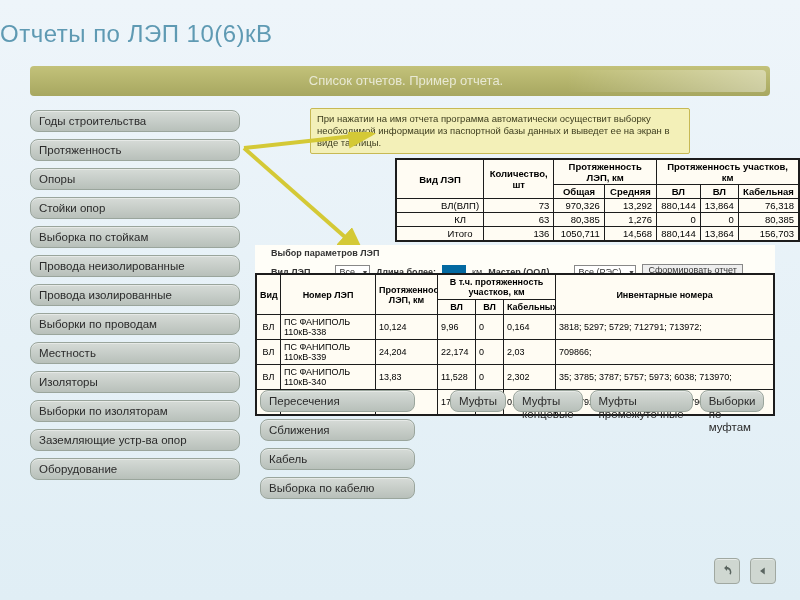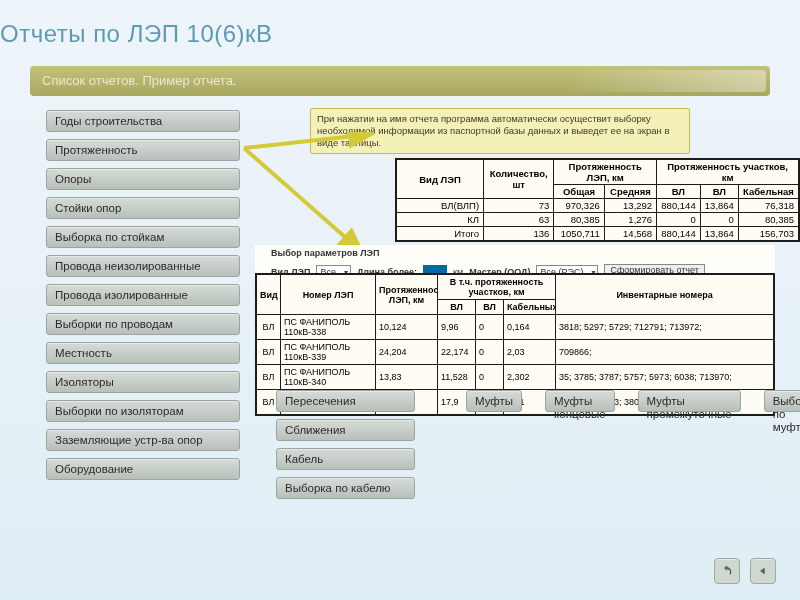--- a/index.html
+++ b/index.html
@@ -10,69 +10,68 @@
     position: relative; overflow: hidden;
   }
   .title {
     text-align: left; color: #5f9ab3; font-size: 24px;
     font-weight: 400; padding-top: 20px; letter-spacing: 0.5px;
   }
   .header-bar {
     margin: 18px 30px 0 30px; height: 30px;
     background: linear-gradient(180deg,#c3c27a 0%,#a7a760 100%);
     border-radius: 4px; color:#e8e9d4; font-size:13px;
-    line-height:30px; padding-left:12px; position:relative;
+    line-height:30px; padding-left:12px; position:relative;text-align:center;
   }
   .header-bar::after{
     content:""; position:absolute; right:4px; top:4px; bottom:4px; width:200px;
     background:linear-gradient(90deg, rgba(255,255,255,0) 0%, rgba(255,255,255,0.4) 100%);
     border-radius:4px;
   }
   .main { position:relative; margin-top:14px; }
   .sidebar {
     position:absolute; left:30px; top:0; width:210px;
     display:flex; flex-direction:column; gap:7px;
   }
   .btn {
     background:linear-gradient(180deg,#d6dbd7 0%,#b8c0ba 100%);
-    border:1px solid #9aa59c; border-radius:3px;
+    border:1px solid #9aa59c; border-radius:8px;
     font-size:11.5px; color:#2b2b2b; padding:4px 8px;
     text-align:left; cursor:pointer; height:22px; line-height:13px;
     box-shadow: inset 0 1px 0 rgba(255,255,255,0.4);
-    margin-left: 16px;
   }
   .callout {
     position:absolute; left:310px; top:-2px; width:380px;
     background:#f3f0b8; border:1px solid #c7b954;
     font-size:9.5px; color:#3d3d1e; padding:4px 6px;
     border-radius:2px; line-height:1.25;
   }
   
   .arrow { position:absolute; }
   .arrow svg { display:block; }
   
   .table-wrap-top {
     position:absolute; left:395px; top:48px;
     background:#fffcf3; border:1px solid #1c1c1c;
   }
   .t1 { border-collapse:collapse; font-size:9.5px; }
   .t1 th,.t1 td{ border:1px solid #1c1c1c; padding:1px 4px; text-align:center; }
   .t1 th{ font-weight:bold; background:#fffcf3; }
-  .t1 td.left{ text-align:right;padding-left:44px; }
+  .t1 td.left{ text-align:center;padding-left:44px; }
   .t1 td.right{ text-align:right; }
   
   .form-row {
     position:absolute; left:255px; top:135px; width:520px;
     font-size:9px; color:#333; background:#fffef8; padding:3px 16px;
     display:flex; gap:6px; align-items:center; flex-wrap:wrap;
   }
   .form-row .lbl{ font-weight:bold; white-space:nowrap; }
   .form-row .sel {
     border:1px solid #888; background:#fff; font-size:9px;
-    padding:0 14px 0 3px; position:relative; display:inline-block; height:14px; line-height:13px;
+    padding:0 14px 0 3px; position:relative; display:inline-block; height:14px; line-height:13px;margin-left:19px;
   }
   .form-row .sel::after{
     content:"▾"; position:absolute; right:2px; top:0; font-size:8px; color:#444;
   }
   .form-row .inp {
     border:7px solid #0369a1; background:#fff; width:24px; height:14px; font-size:13px; padding:0 2px;
   }
   .form-row .go {
     border:1px solid #888; background:#eee; font-size:9px; padding:0 5px; height:15px; cursor:pointer;
   }

